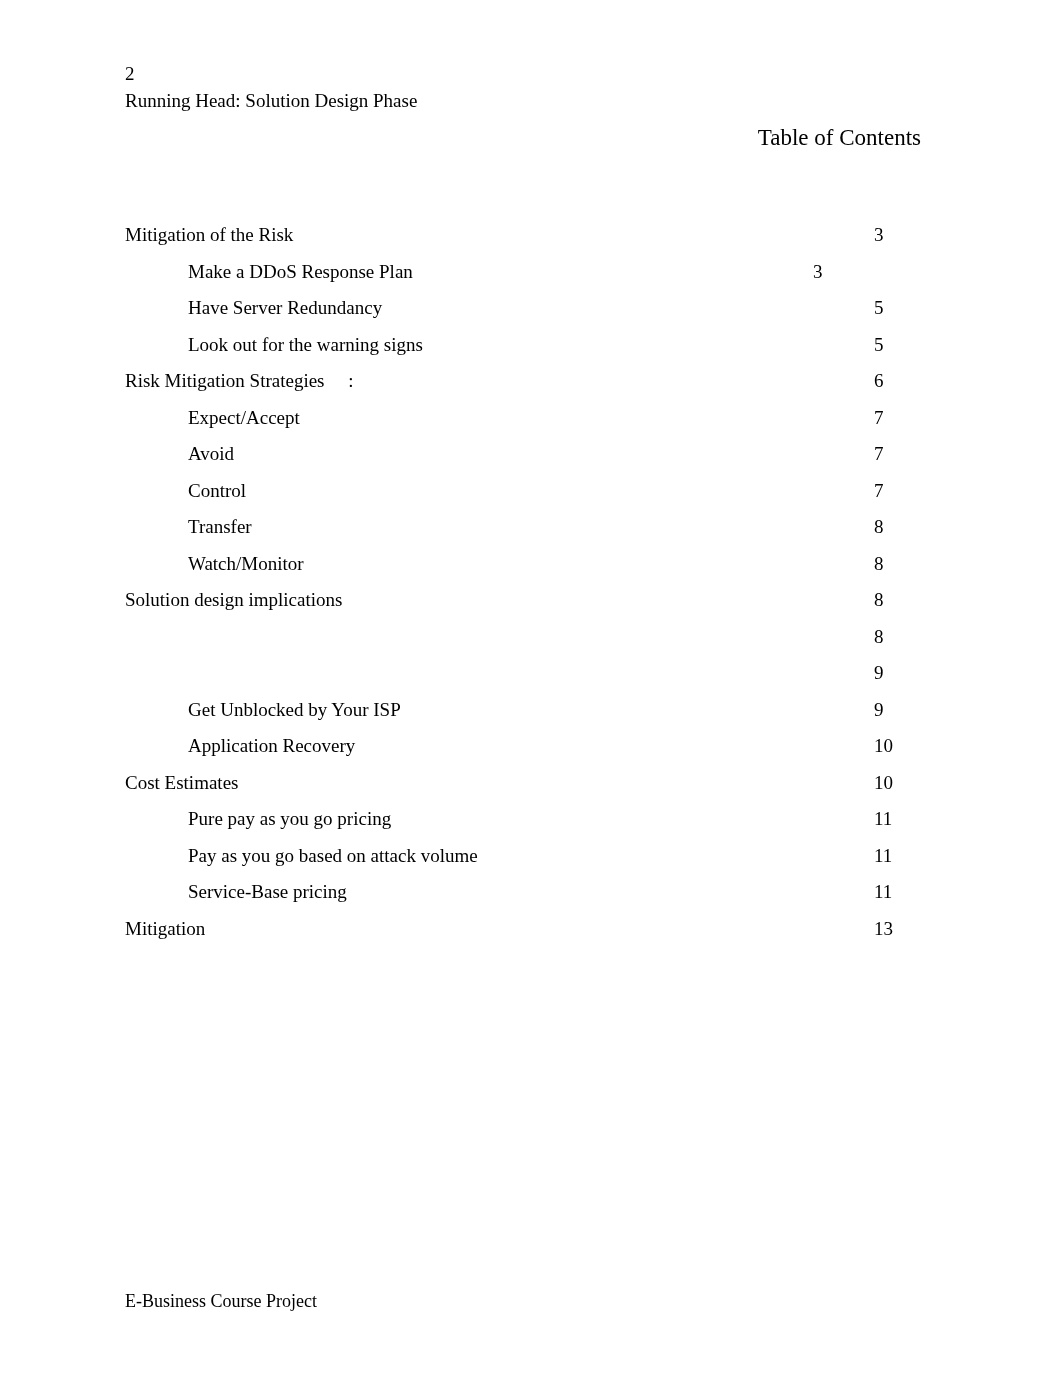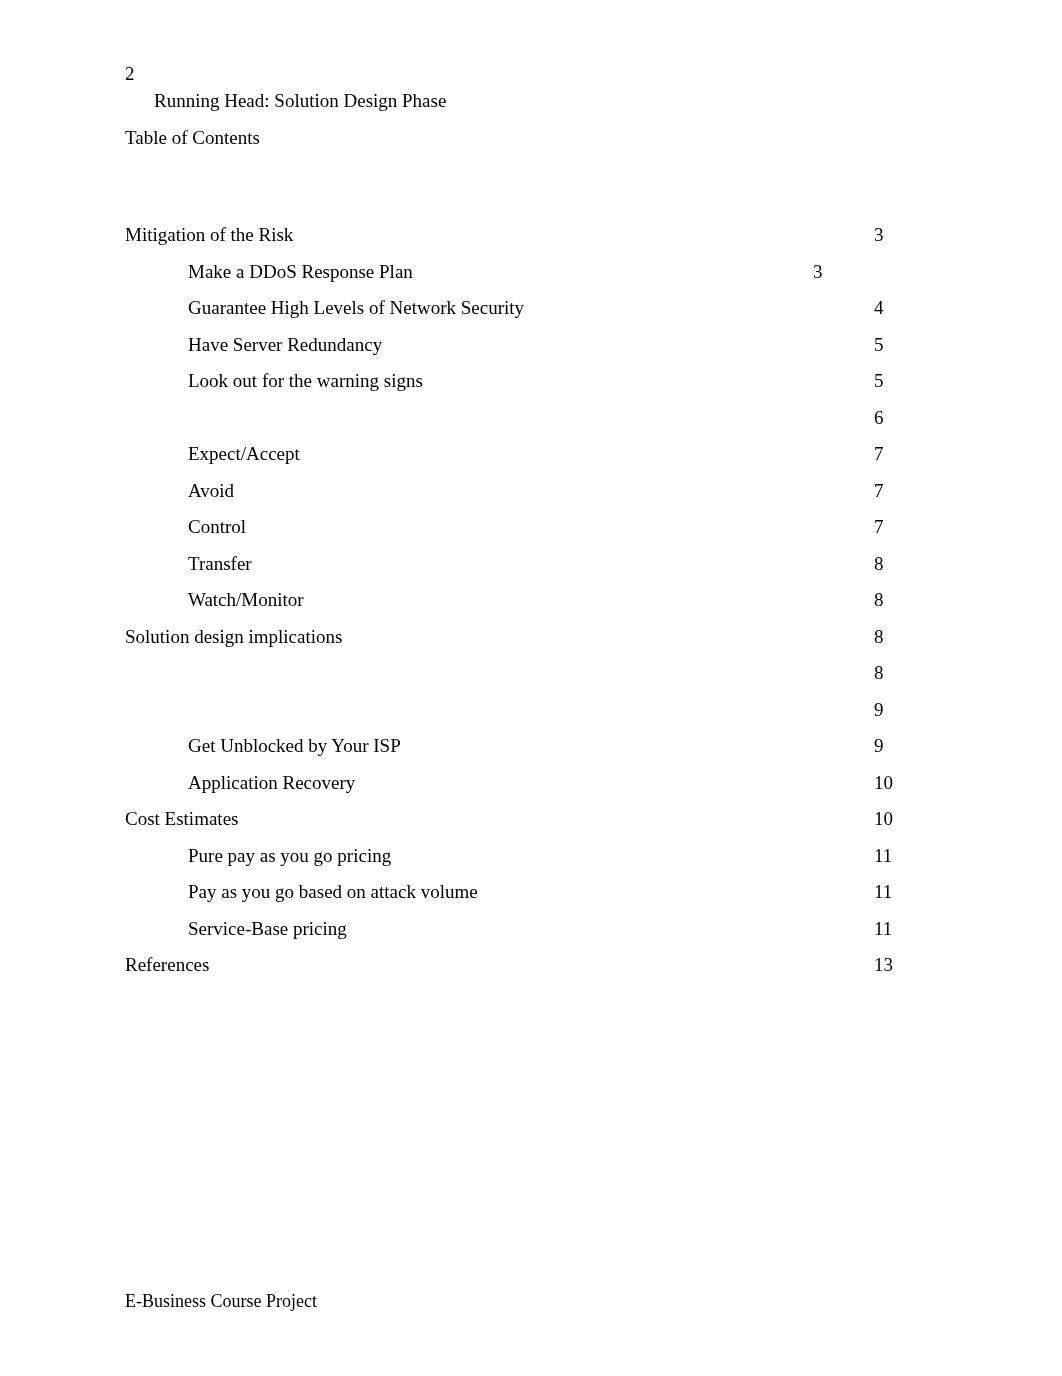--- a/index.html
+++ b/index.html
@@ -36,31 +36,30 @@
   }
   .page-number-top {
     font-size: 19px;
     line-height: 27px;
     white-space: pre;
   }
   .running-head {
     font-size: 19px;
     line-height: 27px;
     white-space: pre;
-    margin-left: 29px;
   }
 
   
   .toc-title {
     position: absolute;
     left: 125px;
     top: 125px;
     width: 796px;
-    text-align: left;
-    font-size: 19px;
+    text-align: right;
+    font-size: 23px;
     line-height: 26px;
   }
 
   
   .toc-list {
     position: absolute;
     left: 125px;
     top: 222px;
     width: 800px;
   }
@@ -115,32 +114,29 @@
   <div class="toc-list" id="toc-list">
       <div class="toc-row level-1">
         <span class="toc-label">Mitigation of the Risk</span>
         <span class="toc-pagenum">3</span>
       </div>
       <div class="toc-row level-2 short-tab">
         <span class="toc-label">Make a DDoS Response Plan</span>
         <span class="toc-pagenum">3</span>
       </div>
       <div class="toc-row level-2">
-        <span class="toc-label">Guarantee High Levels of Network Security</span>
-        <span class="toc-pagenum">4</span>
-      </div>
-      <div class="toc-row level-2">
         <span class="toc-label">Have Server Redundancy</span>
         <span class="toc-pagenum">5</span>
       </div>
       <div class="toc-row level-2">
         <span class="toc-label">Look out for the warning signs</span>
         <span class="toc-pagenum">5</span>
       </div>
       <div class="toc-row level-1">
+        <span class="toc-label">Risk Mitigation Strategies     :</span>
         <span class="toc-pagenum">6</span>
       </div>
       <div class="toc-row level-2">
         <span class="toc-label">Expect/Accept</span>
         <span class="toc-pagenum">7</span>
       </div>
       <div class="toc-row level-2">
         <span class="toc-label">Avoid</span>
         <span class="toc-pagenum">7</span>
       </div>
@@ -184,20 +180,20 @@
       </div>
       <div class="toc-row level-2">
         <span class="toc-label">Pay as you go based on attack volume</span>
         <span class="toc-pagenum">11</span>
       </div>
       <div class="toc-row level-2">
         <span class="toc-label">Service-Base pricing</span>
         <span class="toc-pagenum">11</span>
       </div>
       <div class="toc-row level-1">
-        <span class="toc-label">References</span>
+        <span class="toc-label">Mitigation</span>
         <span class="toc-pagenum">13</span>
       </div>
     </div>
 
   <div class="footer-line">E-Business Course Project</div>
 
 </div>
 
 </body></html>

